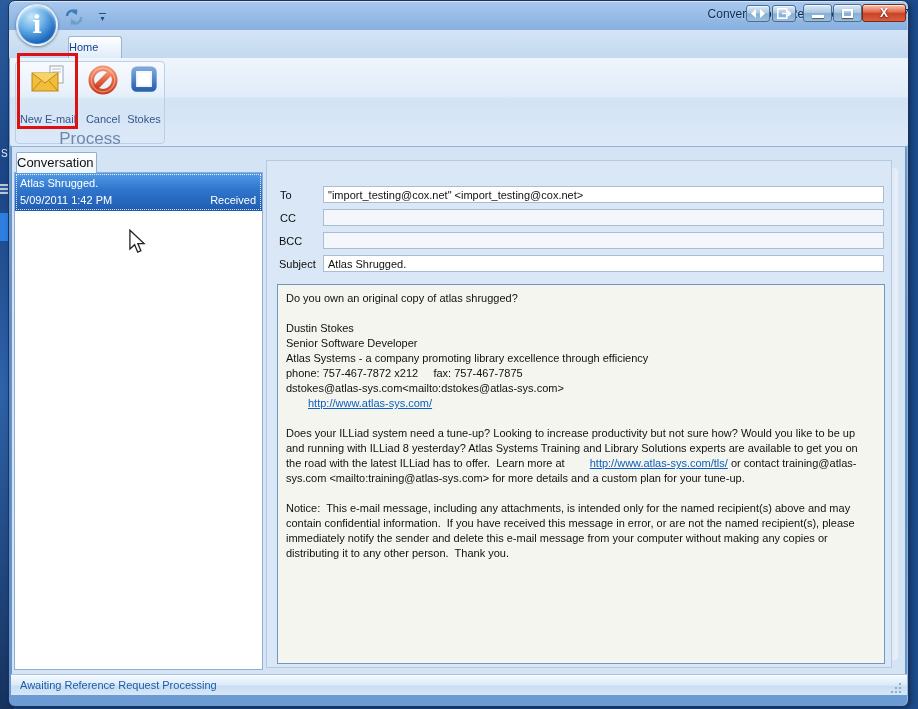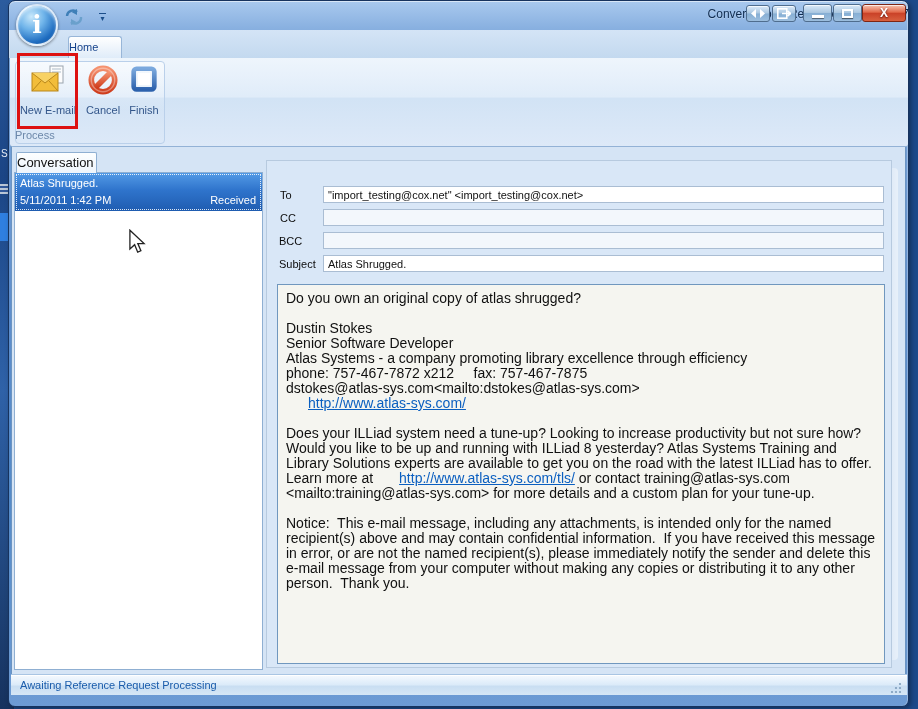--- a/index.html
+++ b/index.html
@@ -59,24 +59,24 @@
   .tab-home { position:absolute; left:68px; top:36px; width:54px; height:22px;
     background:linear-gradient(180deg,#ffffff 0%,#ecf3fb 60%,#dfecf9 100%);
     border:1px solid #98b6d8; border-bottom:none; border-radius:3px 3px 0 0;
     font-size:11px; color:#15428b; text-align:left; line-height:21px; }
   .ribbon-body { position:absolute; left:10px; top:58px; width:898px; height:89px;
     background:linear-gradient(180deg,#eef5fc 0%,#e0ecf9 44%,#d2e3f5 46%,#dde9f8 100%);
     border-bottom:1px solid #93b2d6; border-radius:0 0 3px 3px; }
   .group-process { position:absolute; left:15px; top:61px; width:150px; height:83px;
     border:1px solid #bad0ea; border-radius:4px;
     background:linear-gradient(180deg,rgba(255,255,255,.55),rgba(255,255,255,0) 60%); }
-  .group-label { position:absolute; left:15px; top:129px; width:150px; 
-    font-size:11px; color:#6d88aa; }
+  .group-label { position:absolute; left:15px; top:129px; width:150px; text-align:center;
+    font-size:17px; color:#6d88aa; }
   .rbtn { position:absolute; top:63px; height:62px; display:flex; flex-direction:column;
-    align-items:center; justify-content:flex-start; border-radius:3px; cursor:default; }
+    align-items:center; justify-content:space-between; border-radius:3px; cursor:default; }
   .rbtn .ricon { margin-top:2px; }
   .rbtn .rlabel { font-size:11px; color:#33568a; margin-top:5px; white-space:nowrap; }
   .rbtn-newemail { left:20px; width:56px; }
   .rbtn-cancel   { left:82px; width:42px; }
   .rbtn-finish   { left:124px; width:40px; }
   .annotation-box { position:absolute; left:17px; top:53px; width:61px; height:76px;
     border:3px solid #dd1111; z-index:8; }
 
   
   .conv-tab { position:absolute; left:16px; top:152px; width:81px; height:21px;
@@ -98,21 +98,21 @@
     background:#fff; font-family:"Liberation Sans","DejaVu Sans",sans-serif; font-size:11px;
     color:#111; padding:0 4px; }
   .field-input.empty { background:#f3f7fc; }
   .lbl-to{left:13px; top:28px;} .inp-to{top:25px;}
   .lbl-cc{left:13px; top:51px;} .inp-cc{top:48px;}
   .lbl-bcc{left:12px; top:74px;} .inp-bcc{top:71px;}
   .lbl-subject{left:12px; top:97px;} .inp-subject{top:94px;}
 
   .body-box { position:absolute; left:10px; top:123px; width:608px; height:380px;
     background:#f5f5f0; border:1px solid #7097be; padding:6px 8px; overflow:hidden;
-    font-size:14px; line-height:15px; color:#101010; white-space:pre-wrap; }
+    font-size:11px; line-height:15px; color:#101010; white-space:pre-wrap; }
   .body-line { min-height:15px; }
   .body-link { color:#0b5fc0; text-decoration:underline;padding-left:22px; }
 
   .glass-edge { position:absolute; left:888px; top:168px; width:10px; height:492px;
     background:linear-gradient(90deg,rgba(255,255,255,.15),rgba(255,255,255,.45)); border-radius:4px; }
 
   
   .status-bar { position:absolute; left:11px; top:675px; width:896px; height:20px;
     background:linear-gradient(180deg,#f3f8fe 0%,#dcebf9 45%,#c9def2 55%,#d6e7f6 100%);
     border-top:1px solid #ffffff; box-shadow:0 -1px 0 #a9c5e3; }
@@ -215,34 +215,34 @@
           <defs>
             <linearGradient id="fg" x1="0" y1="0" x2="0" y2="1">
               <stop offset="0" stop-color="#7aa8dd"></stop>
                 <stop offset="1" stop-color="#2d62ad"></stop>
             </linearGradient>
           </defs>
           <rect x="5" y="4" width="22" height="22" rx="3" fill="none" stroke="url(#fg)" stroke-width="5"></rect>
           <rect x="9.5" y="8.5" width="13" height="13" fill="#fff"></rect>
         </svg>
       </span>
-      <span class="rlabel">Finish</span>
+      <span class="rlabel">Stokes</span>
     </div>
 
     <div class="group-label">Process</div>
     <div class="annotation-box"></div>
   </div>
 
   <div>
     <div class="conv-tab">Conversation</div>
 
     <div class="list-panel">
       <div class="list-item-selected">
         <span class="li-subject">Atlas Shrugged.</span>
-        <span class="li-date">5/11/2011 1:42 PM</span>
+        <span class="li-date">5/09/2011 1:42 PM</span>
         <span class="li-status">Received</span>
       </div>
     </div>
 
     <div class="email-panel">
       <span class="field-label lbl-to">To</span>
       <input class="field-input inp-to" value="&quot;import_testing@cox.net&quot; &lt;import_testing@cox.net&gt;" style="">
       <span class="field-label lbl-cc">CC</span>
       <input class="field-input inp-cc empty" value="" style="">
       <span class="field-label lbl-bcc">BCC</span>

